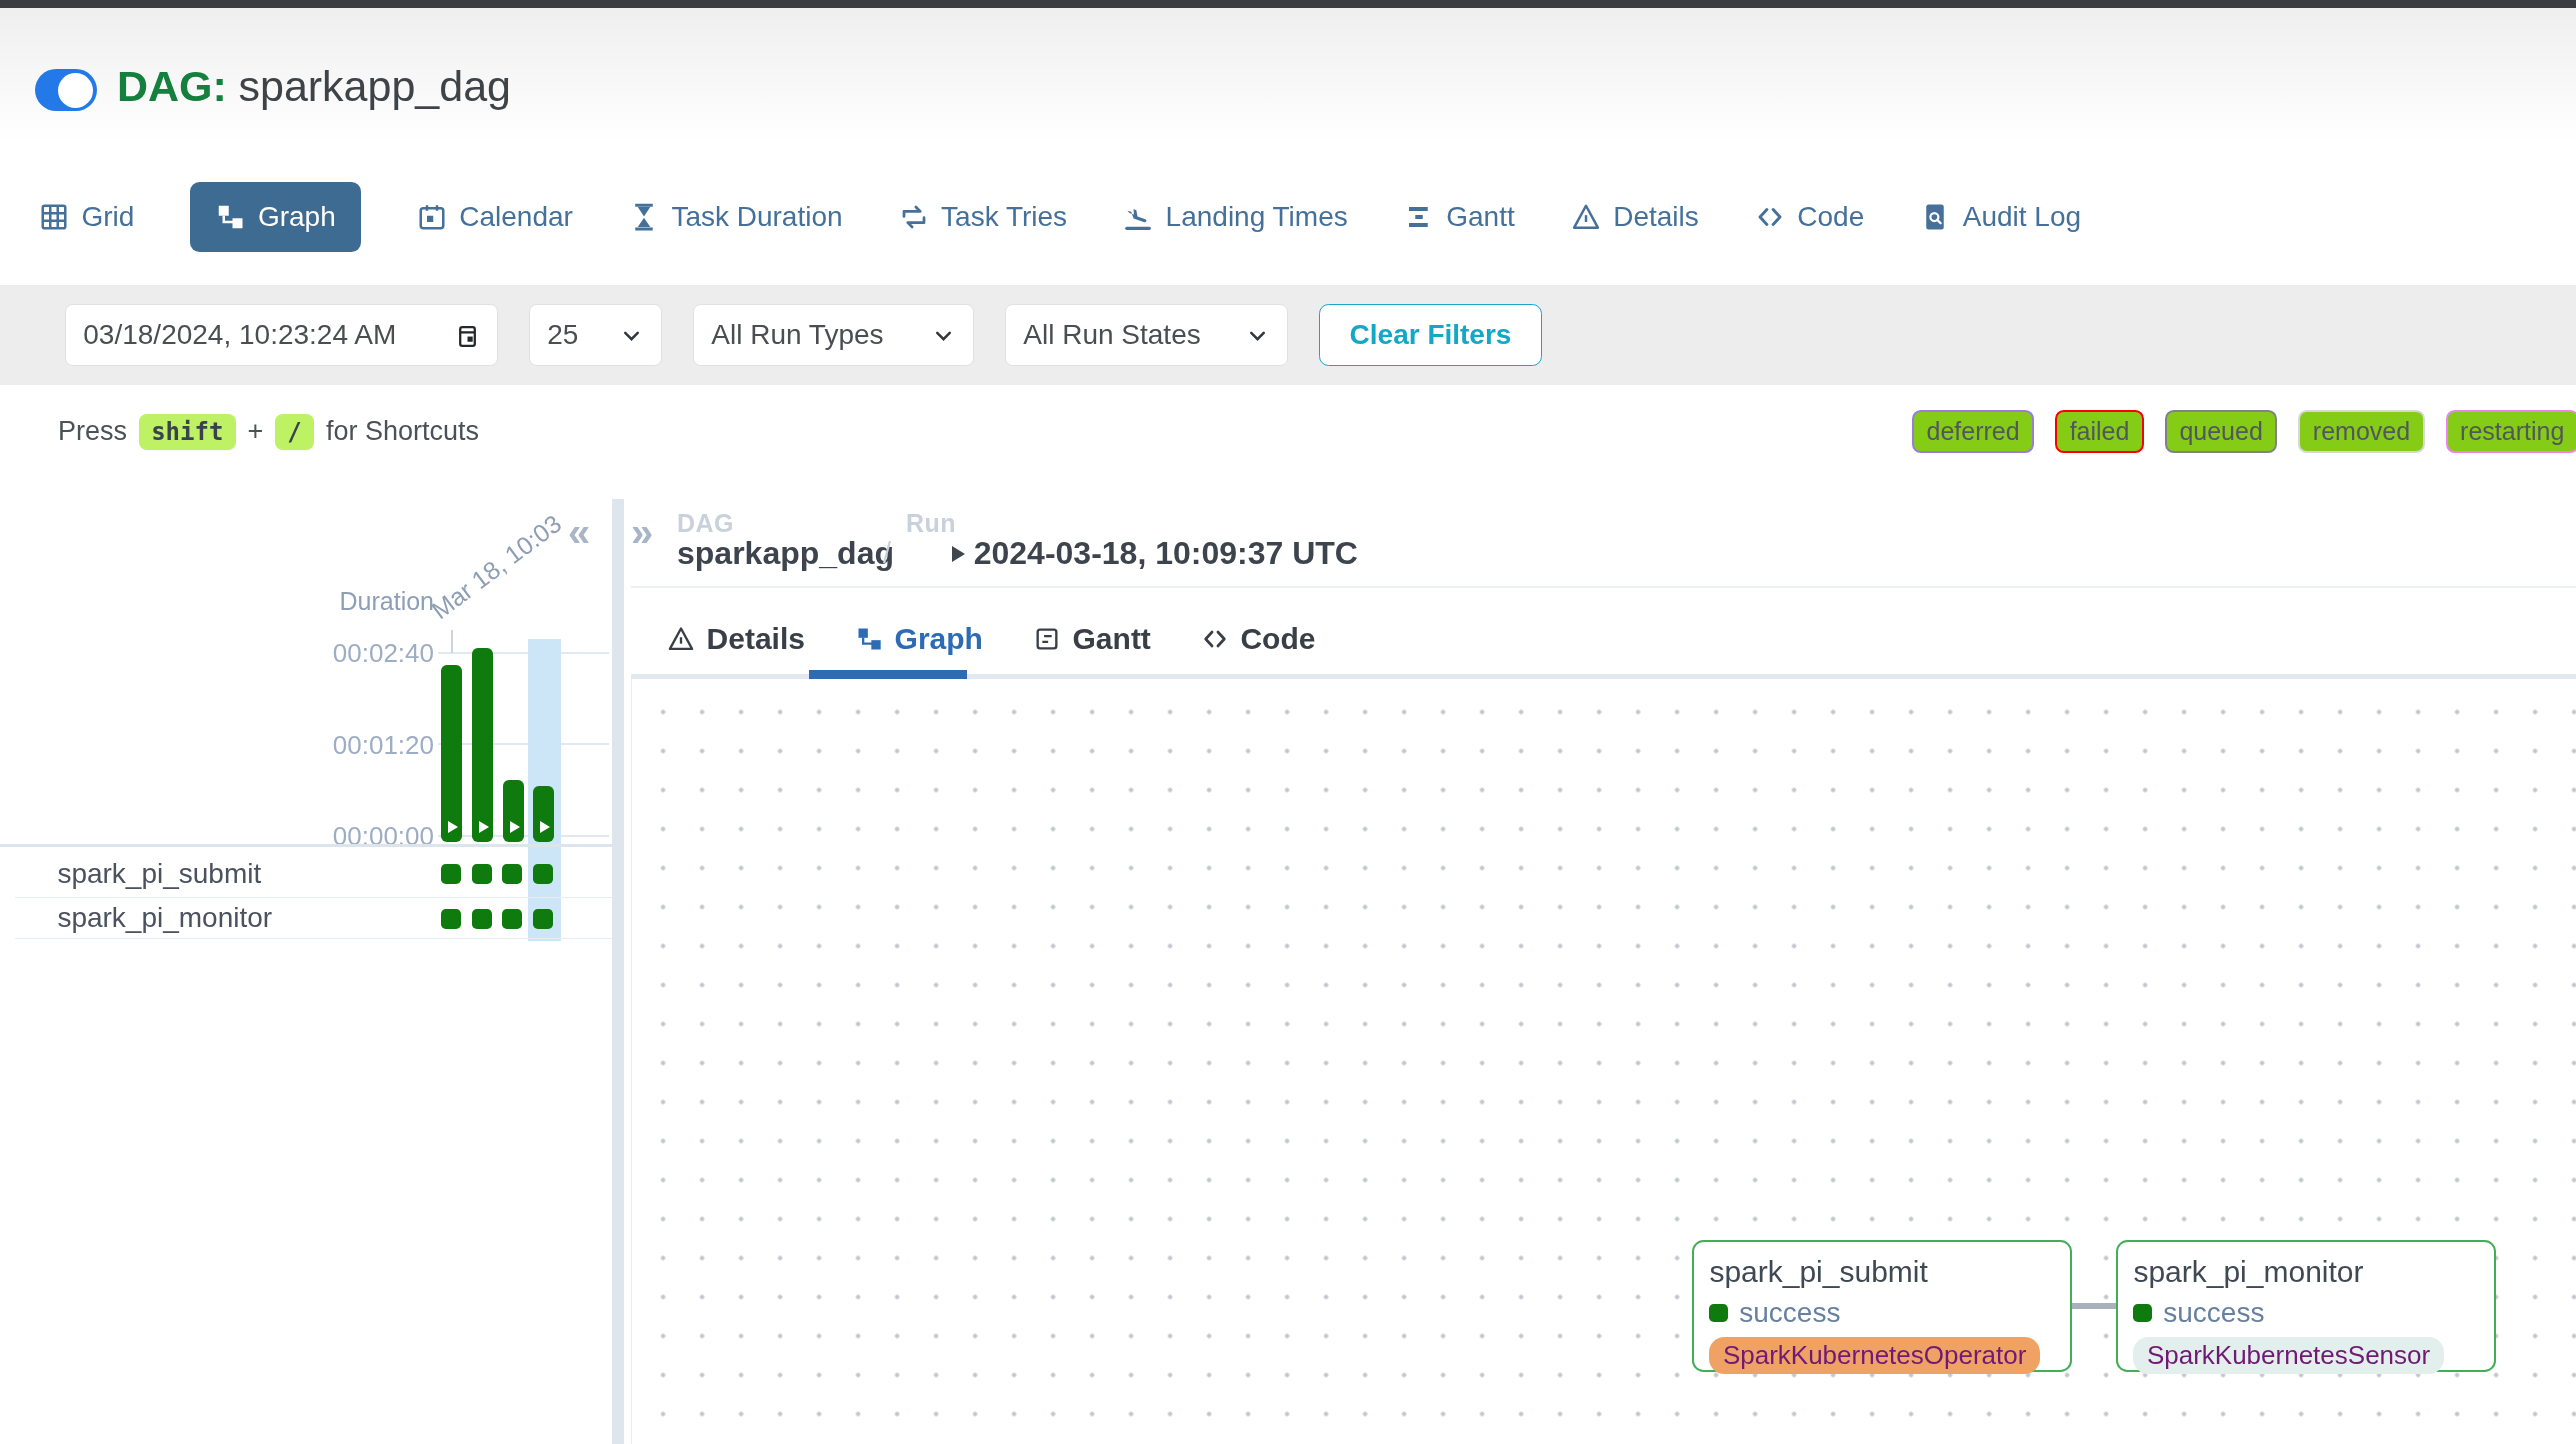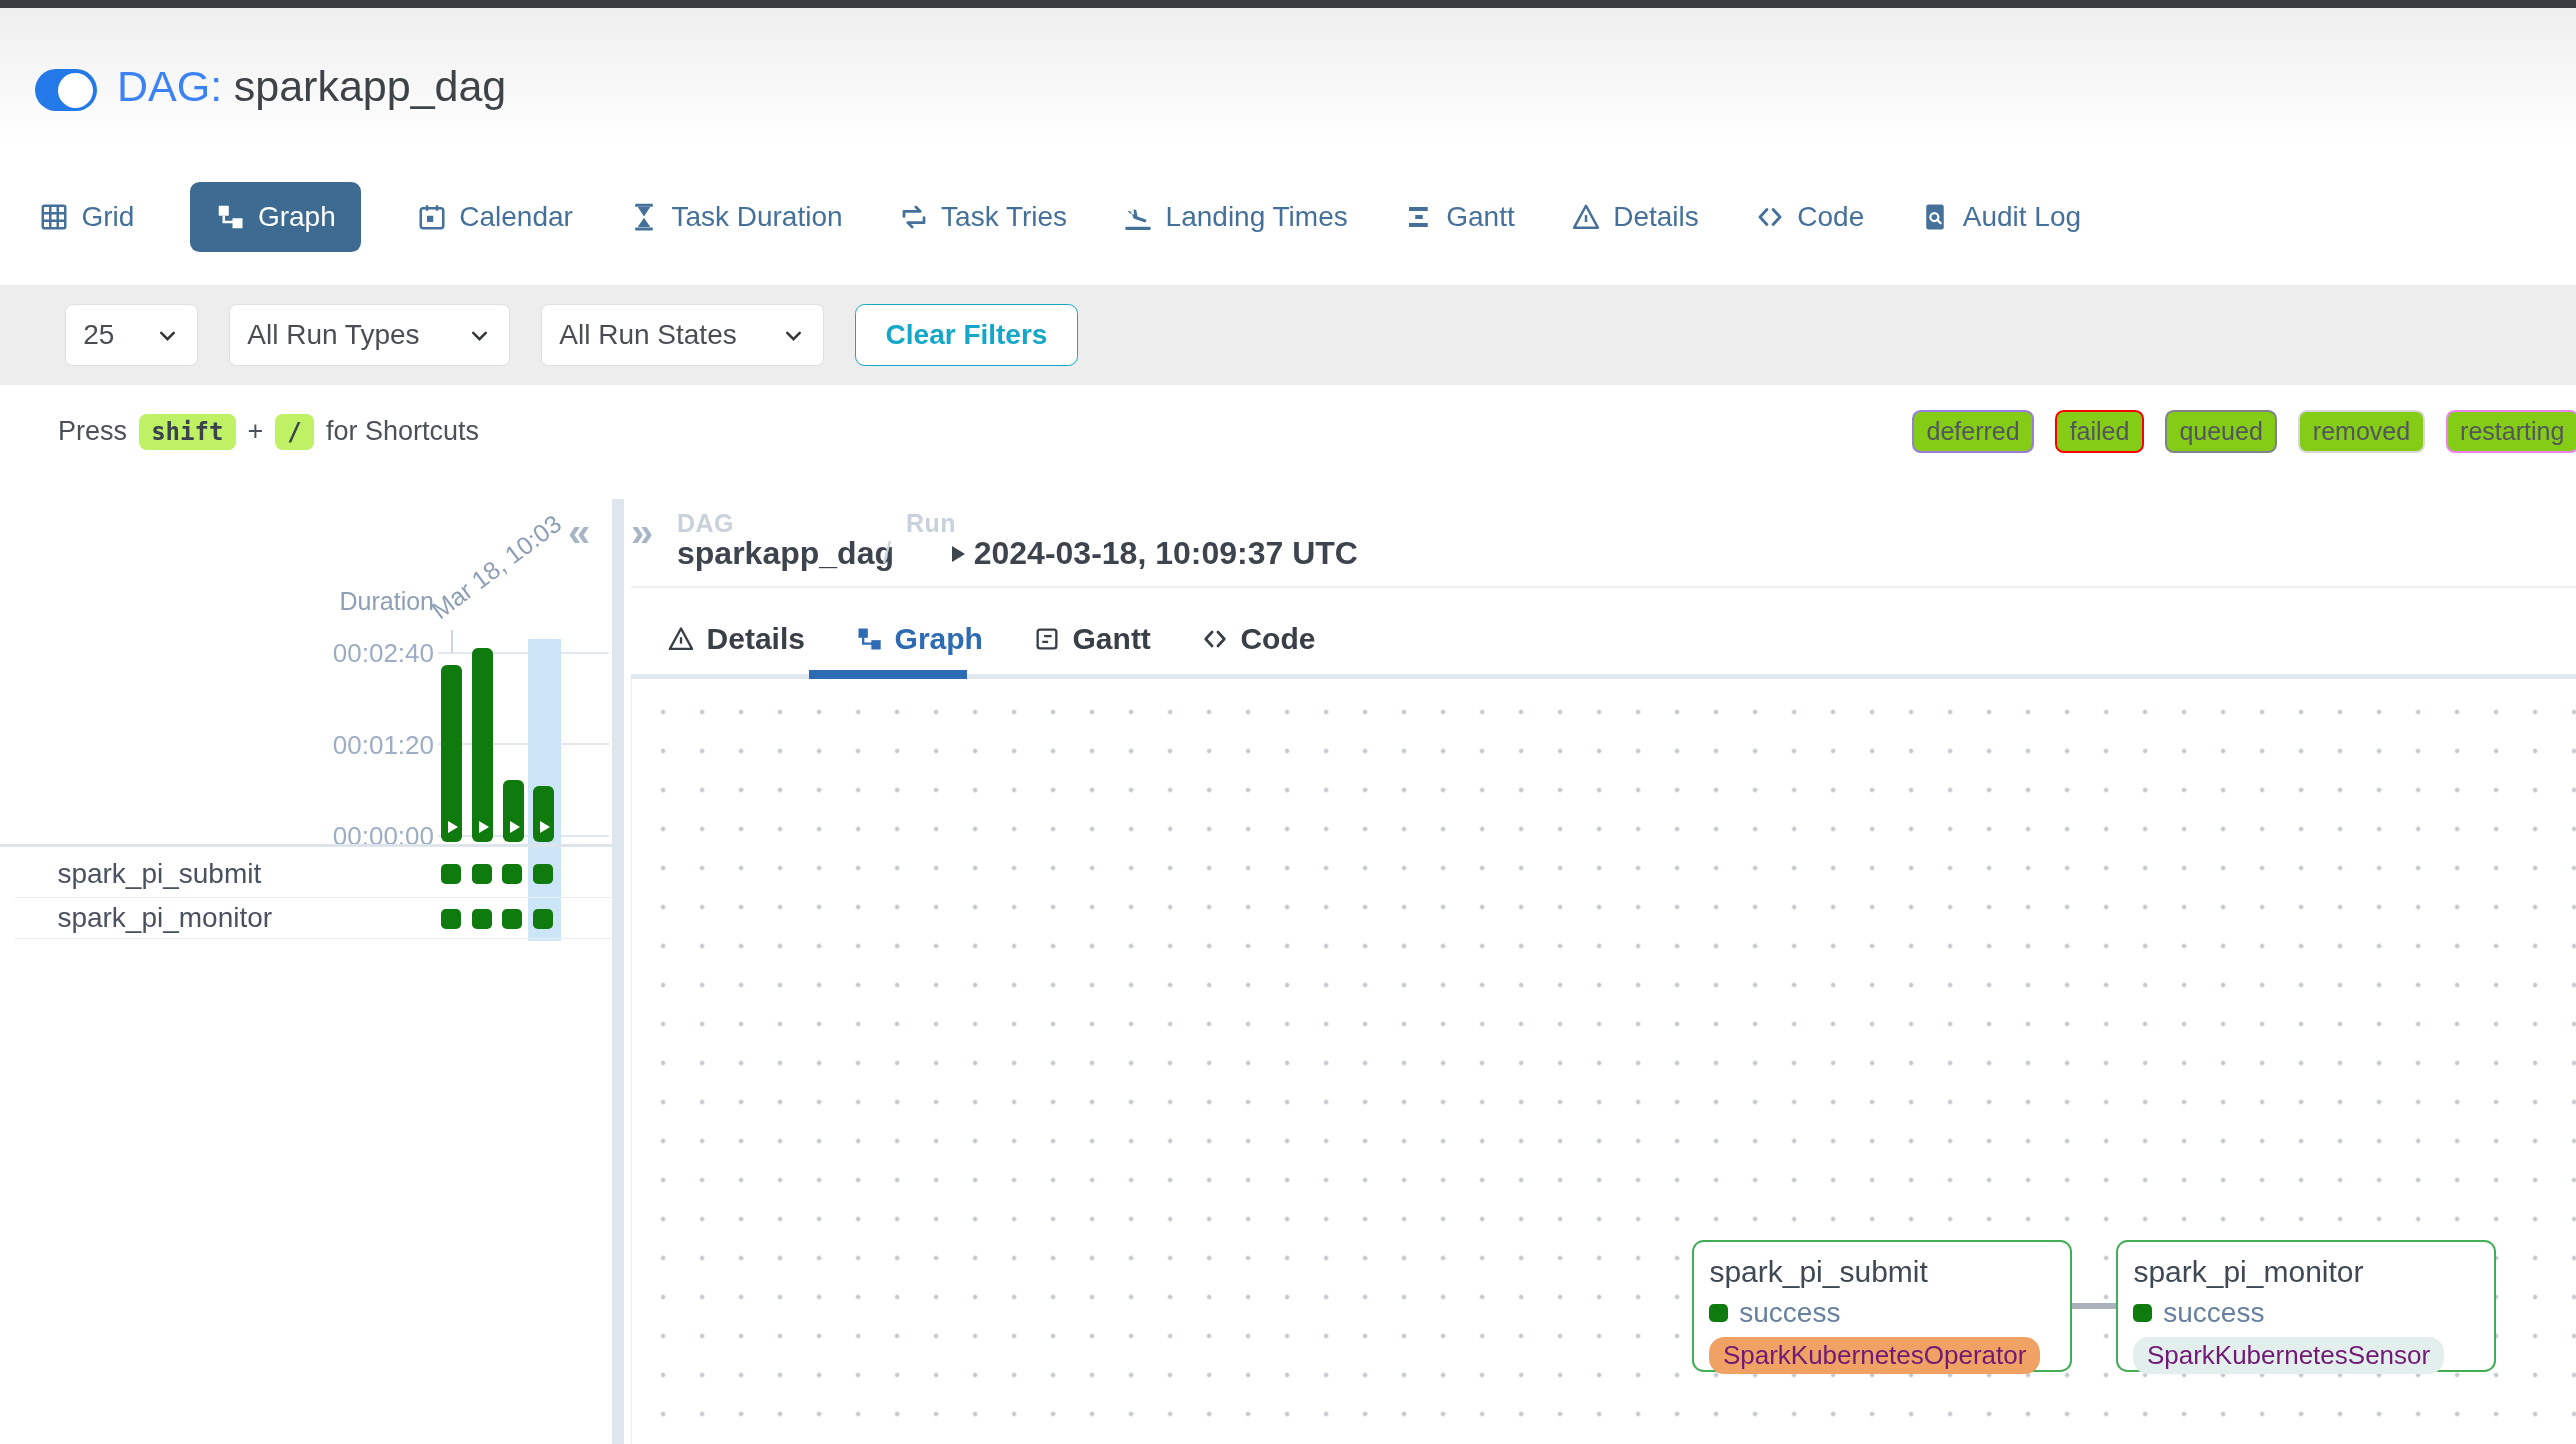--- a/index.html
+++ b/index.html
@@ -8,21 +8,21 @@
   .abs { position:absolute; }
   
   #top-strip { left:0; top:0; width:2576px; height:7.7px; background:#3a3e43; }
   #header-bg { left:0; top:7.7px; width:2576px; height:135px;
                background:linear-gradient(#efefef,#ffffff); }
   #dag-toggle { left:35px; top:69px; width:62px; height:42px; border-radius:21px;
                 background:var(--toggle_on); }
   #dag-toggle .knob { position:absolute; right:3.9px; top:3.9px; width:35px; height:35px;
                       border-radius:50%; background:#fff; }
   #page-title { left:117px; top:62px; font-size:43px; white-space:nowrap; }
-  #page-title .dim { color:#3b82f6; }
+  #page-title .dim { color:#15803d;font-weight:bold; }
   #page-title .name { color:#3e4348; margin-left:11.6px; }
   
   #nav-row { left:39px; top:173px; height:87px; display:flex; align-items:center;
              gap:56px; color:var(--nav_blue); font-size:28px; }
   .nav-tab { display:flex; align-items:center; gap:12.5px; white-space:nowrap; cursor:pointer; }
   .nav-tab svg { width:30px; height:30px; }
   .nav-tab.active { background:var(--active_tab_bg); color:#fff; border-radius:9.6px;
                     padding:19px 25px; }
   
   #filter-bar { left:0; top:285px; width:2576px; height:100px; background:#ededed;
@@ -201,20 +201,28 @@
     <svg viewBox="0 0 24 24">
         <rect x="5" y="2" width="14" height="20" rx="2" fill="currentColor"></rect>
         <circle cx="11.5" cy="12" r="3.2" stroke="#fff" stroke-width="1.8" fill="none"></circle>
         <path d="M13.8 14.3l2.7 2.7" stroke="#fff" stroke-width="1.8" stroke-linecap="round"></path>
       </svg>
     <span>Audit Log</span>
   </div>
 </div>
 
 <div class="abs" id="filter-bar">
+  <div class="fld" id="date-field">
+    <input readonly="" value="03/18/2024, 10:23:24 AM" style="">
+    <svg viewBox="0 0 24 24" fill="none" stroke="#24282c" stroke-width="2.2">
+        <rect x="5" y="4" width="14" height="18" rx="2"></rect>
+        <path d="M5 9h14"></path>
+        <rect x="12" y="13" width="5" height="5" fill="#24282c" stroke="none"></rect>
+      </svg>
+  </div>
   <div class="fld" id="size-field">
     <span>25</span>
     <svg viewBox="0 0 24 24" fill="none" stroke="#33373b" stroke-width="2.4" stroke-linecap="round">
         <path d="M6 9.5l6 6 6-6"></path>
       </svg>
   </div>
   <div class="fld" id="types-field">
     <span>All Run Types</span>
     <svg viewBox="0 0 24 24" fill="none" stroke="#33373b" stroke-width="2.4" stroke-linecap="round">
         <path d="M6 9.5l6 6 6-6"></path>

